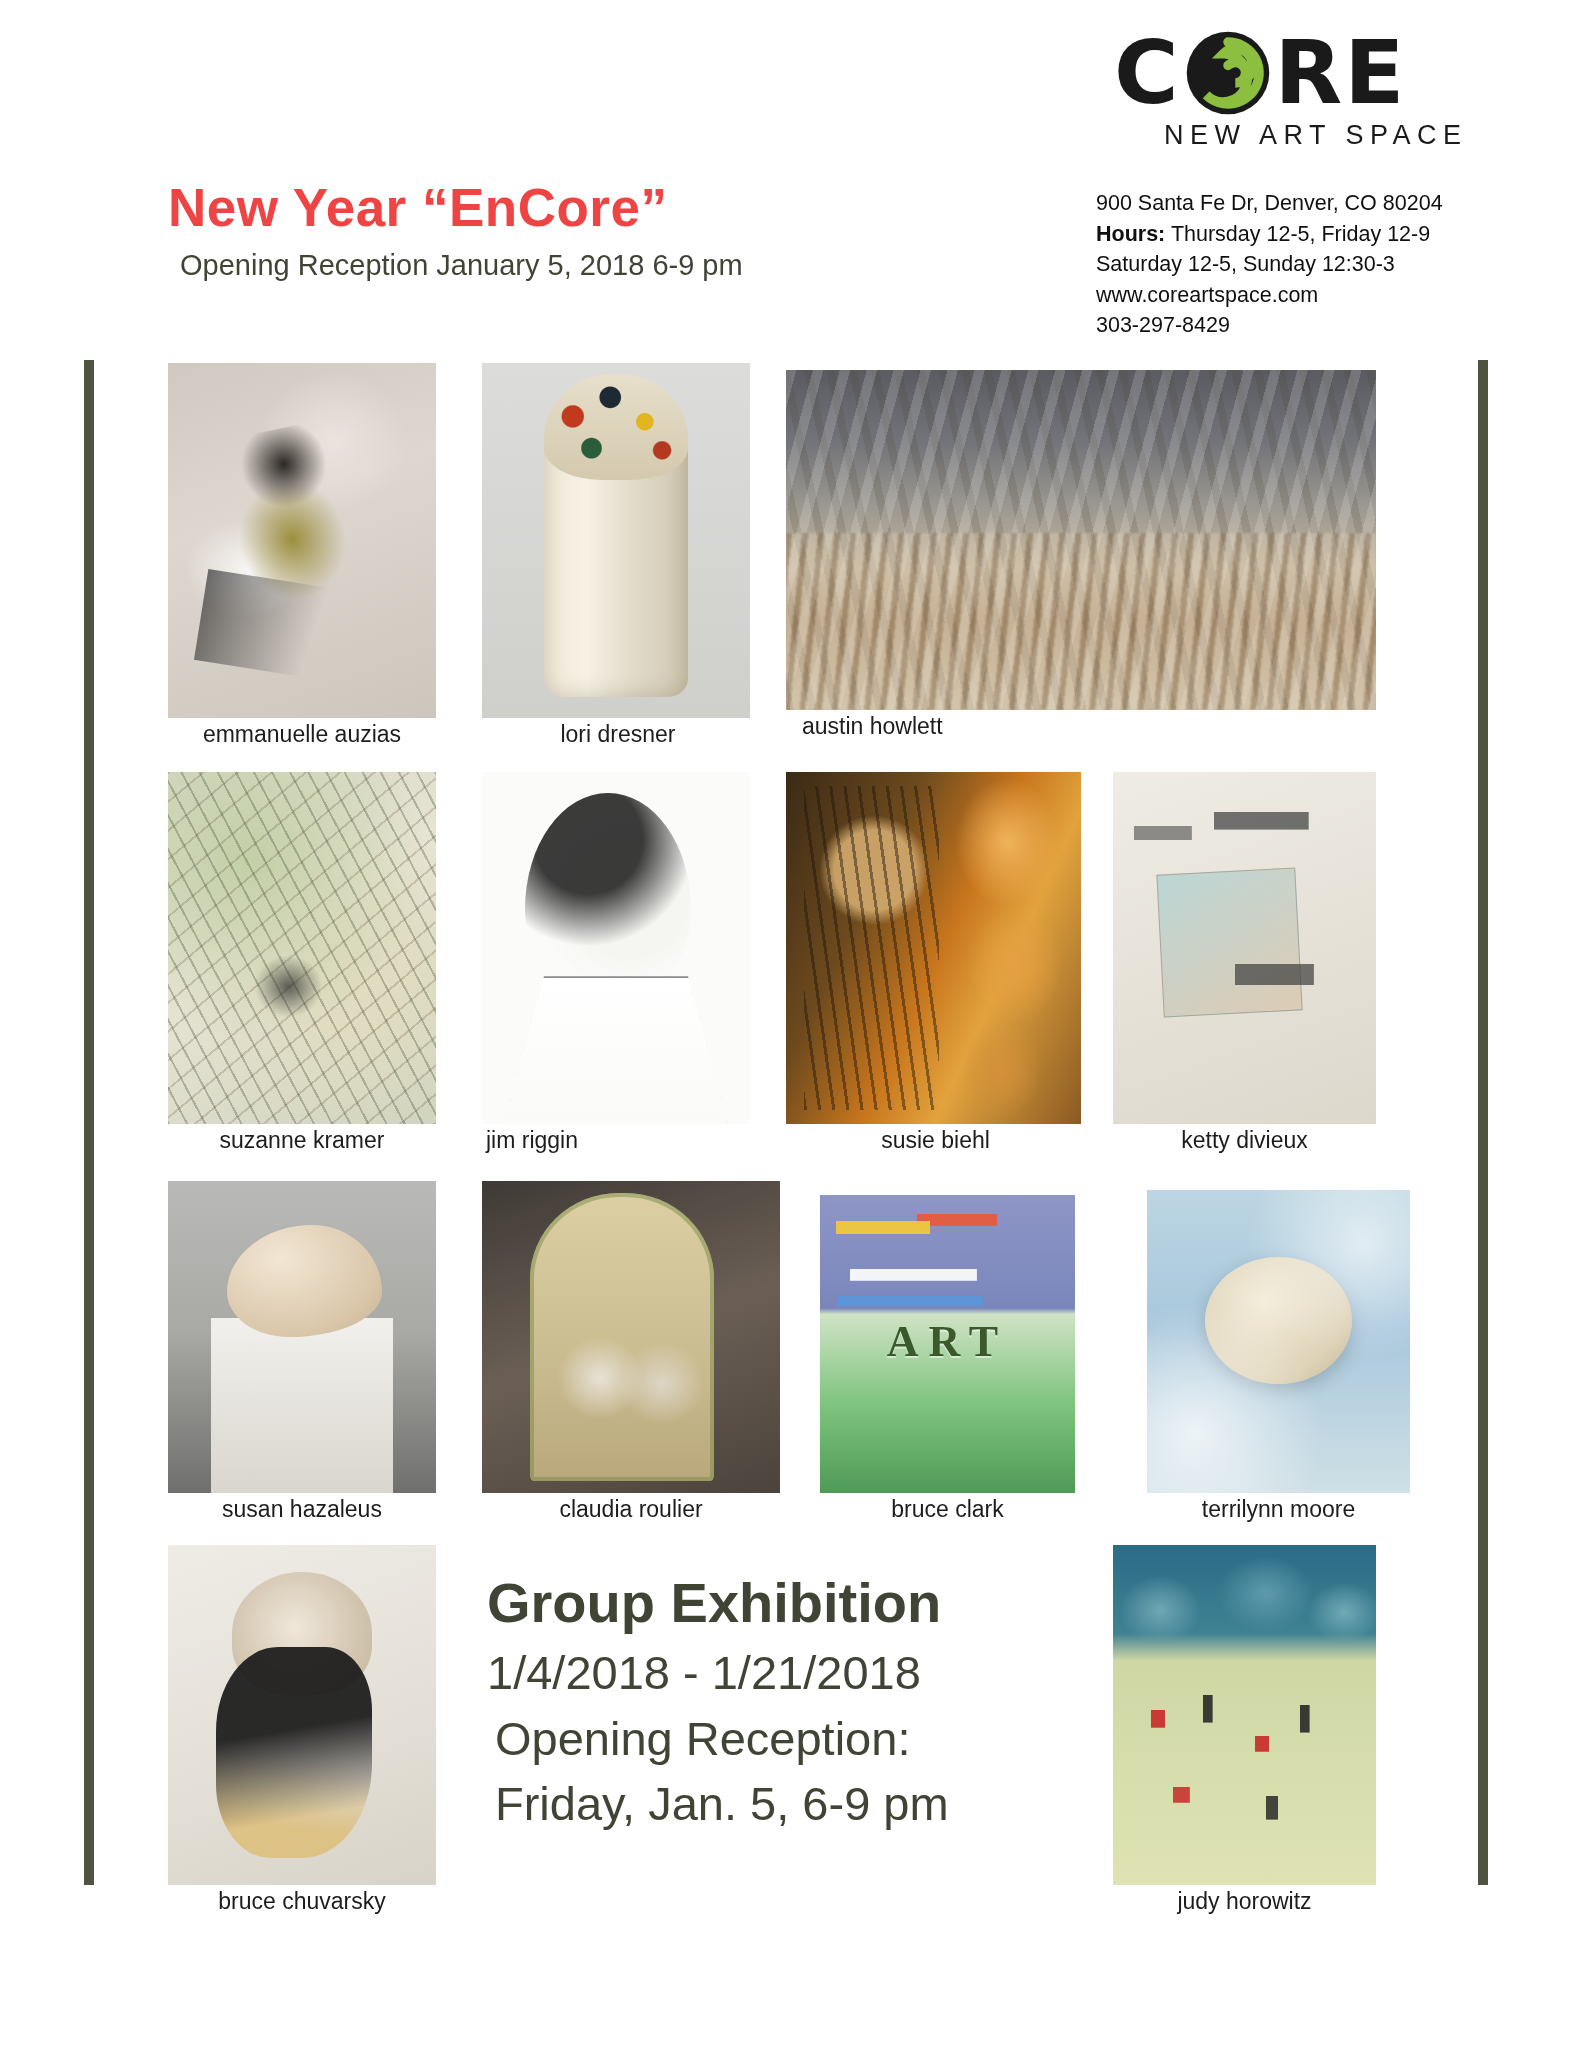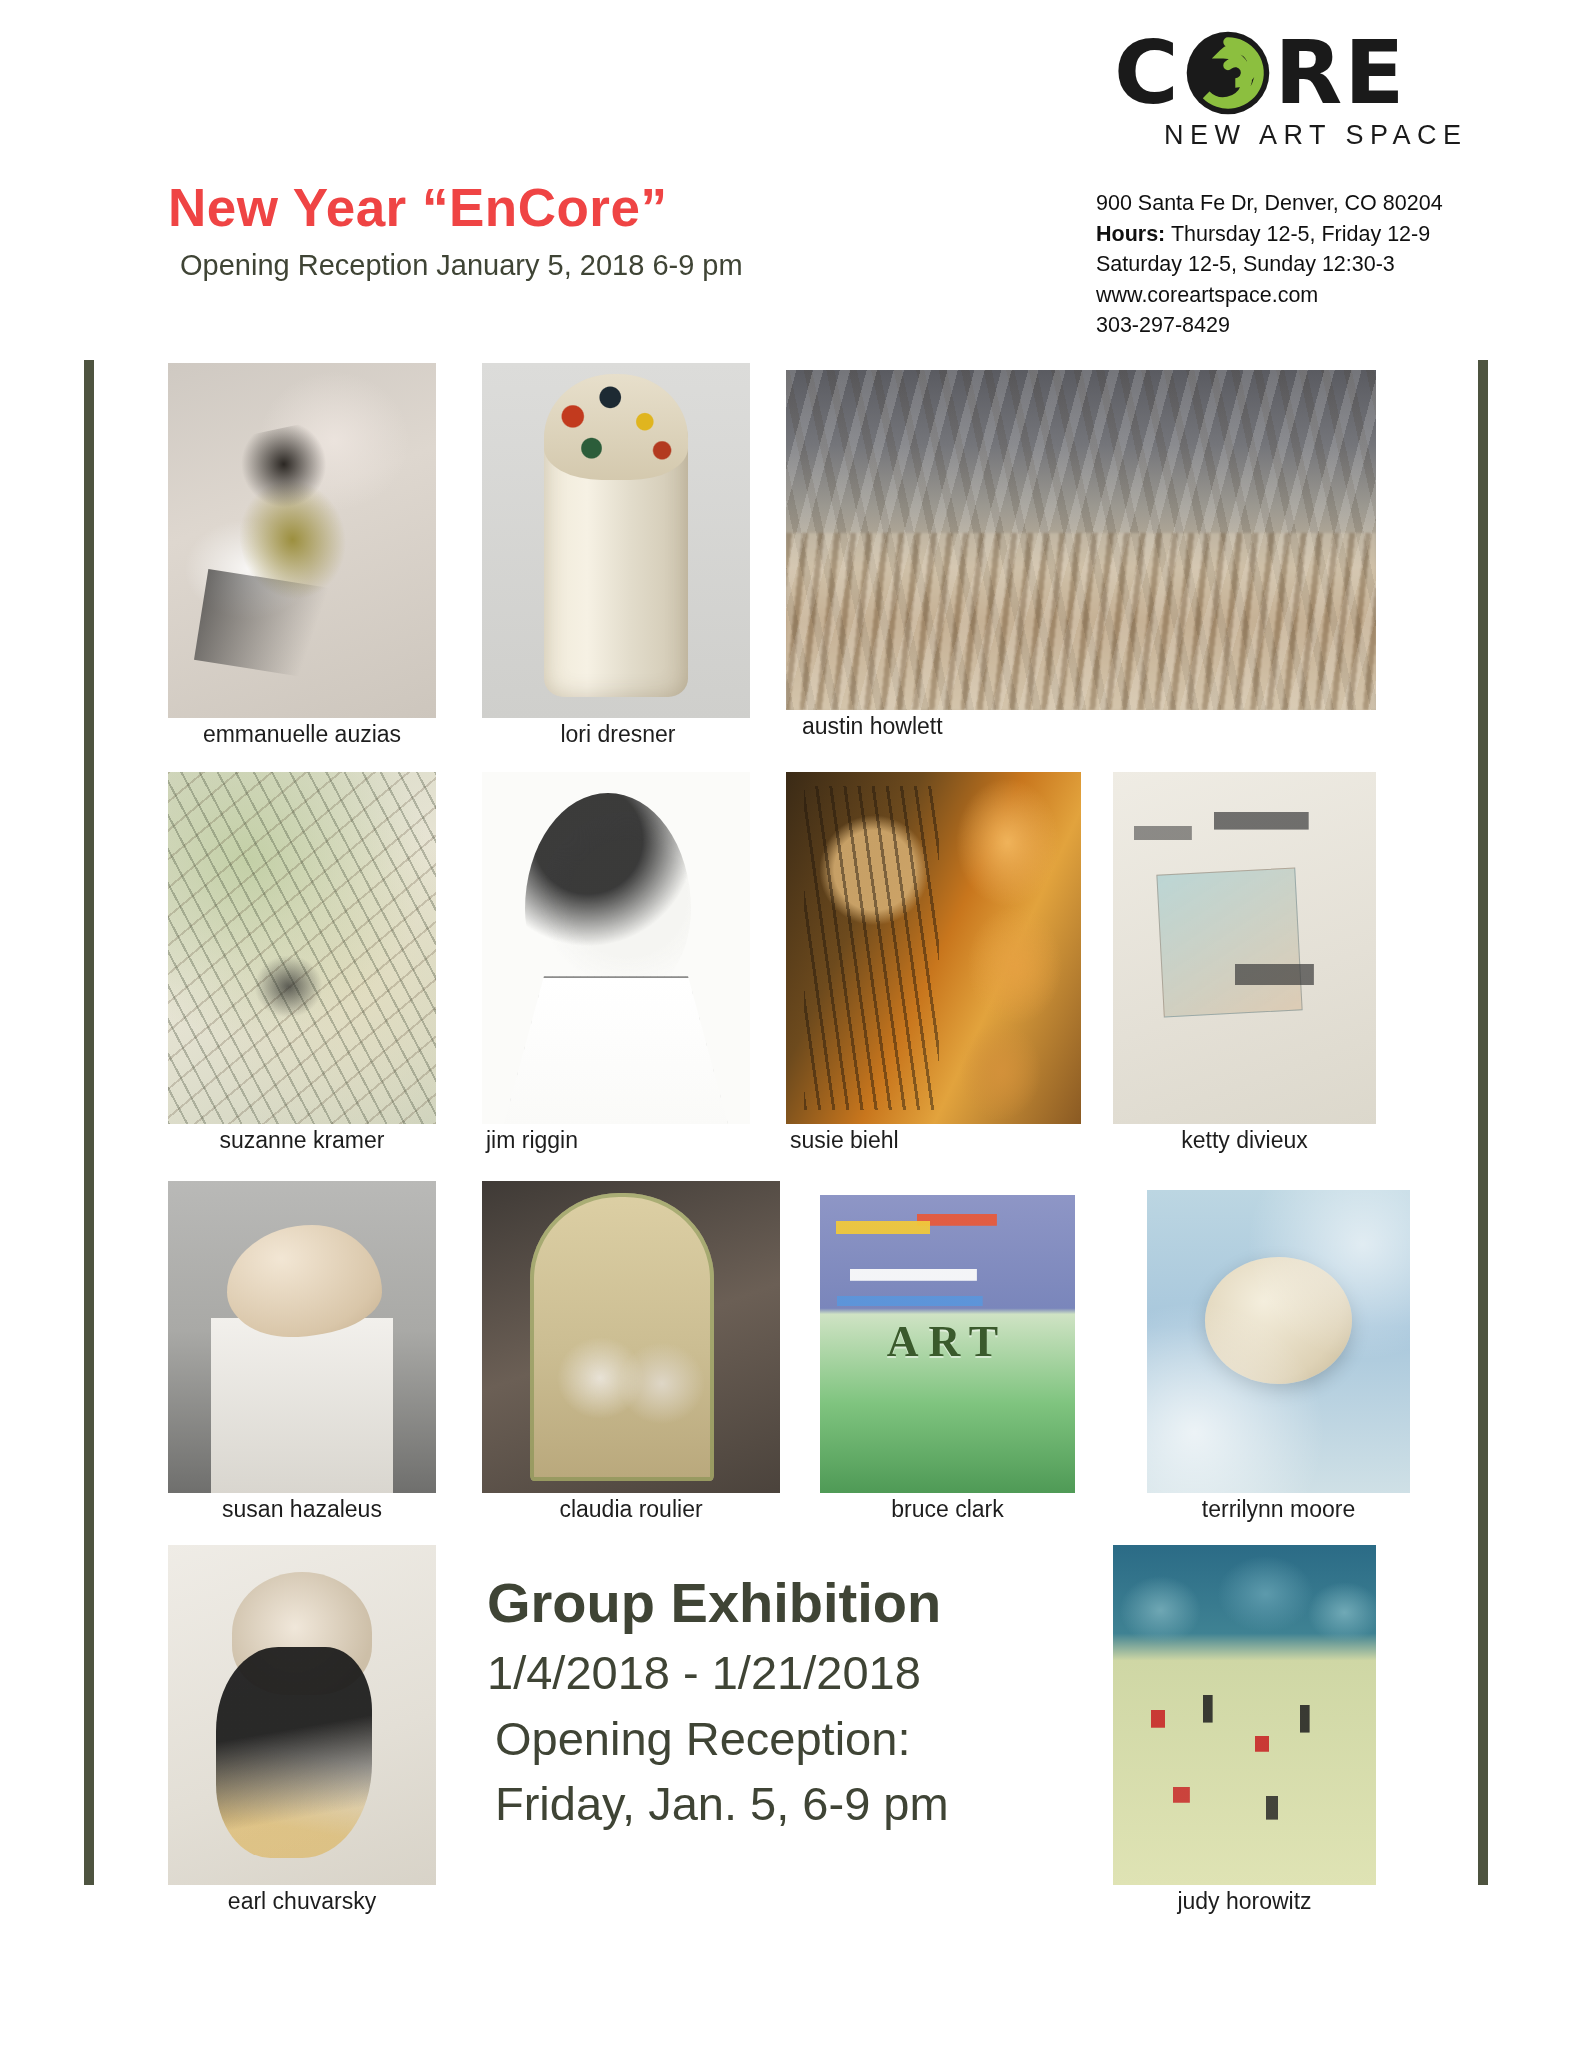--- a/index.html
+++ b/index.html
@@ -460,21 +460,21 @@
     <div class="thumb" style="height:352px;">
         <div class="art a5"></div>
       </div>
     <div class="caption" style="text-align:left; padding-left:4px;">jim riggin</div>
   </div>
 
   <div class="work" style="left:786px; top:772px; width:295px;">
     <div class="thumb" style="height:352px;">
         <div class="art a6"></div>
       </div>
-    <div class="caption" style="text-align:left; padding-left:4px;">susie biehl</div>
+    <div class="caption" style="text-align:center; padding-left:4px;">susie biehl</div>
   </div>
 
   <div class="work" style="left:1113px; top:772px; width:263px;">
     <div class="thumb" style="height:352px;">
         <div class="art a7"></div>
       </div>
     <div class="caption">ketty divieux</div>
   </div>
 
   <div class="work" style="left:168px; top:1181px; width:268px;">
@@ -502,21 +502,21 @@
     <div class="thumb" style="height:303px;">
         <div class="art a11"></div>
       </div>
     <div class="caption">terrilynn moore</div>
   </div>
 
   <div class="work" style="left:168px; top:1545px; width:268px;">
     <div class="thumb" style="height:340px;">
         <div class="art a12"></div>
       </div>
-    <div class="caption">earl chuvarsky</div>
+    <div class="caption">bruce chuvarsky</div>
   </div>
 
   <div class="work" style="left:1113px; top:1545px; width:263px;">
     <div class="thumb" style="height:340px;">
         <div class="art a13"></div>
       </div>
     <div class="caption">judy horowitz</div>
   </div>
 
 </div>

